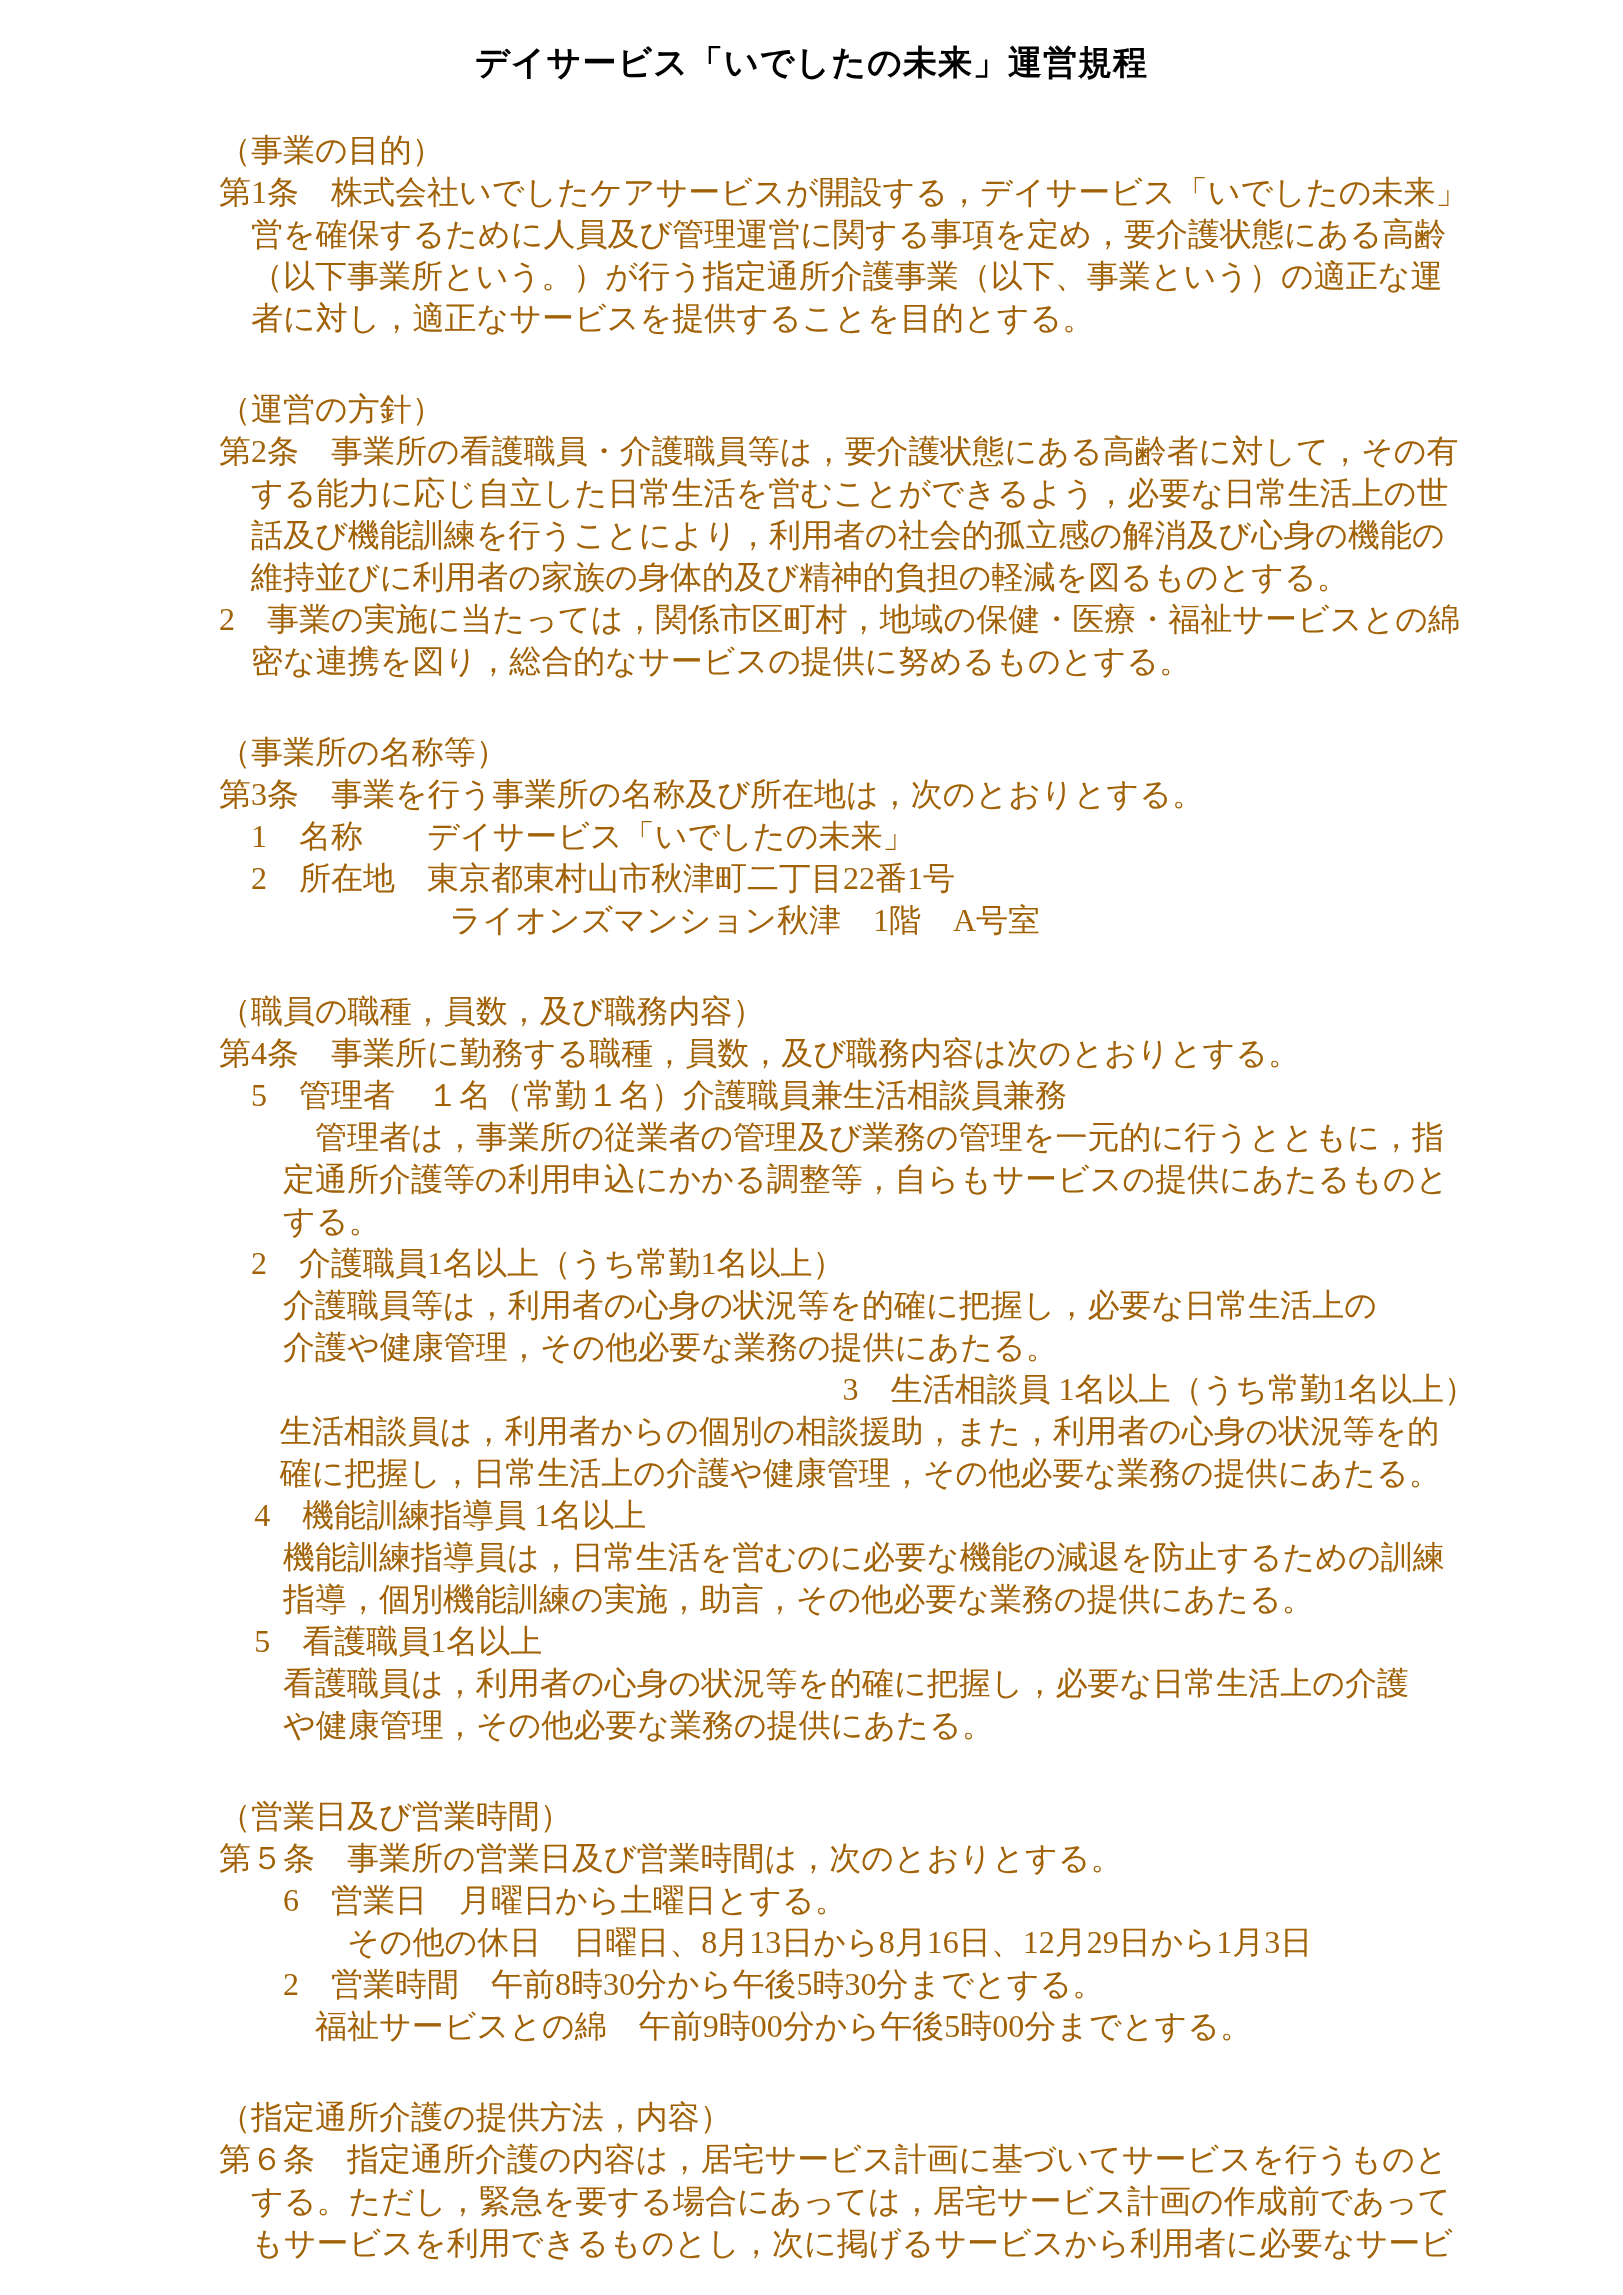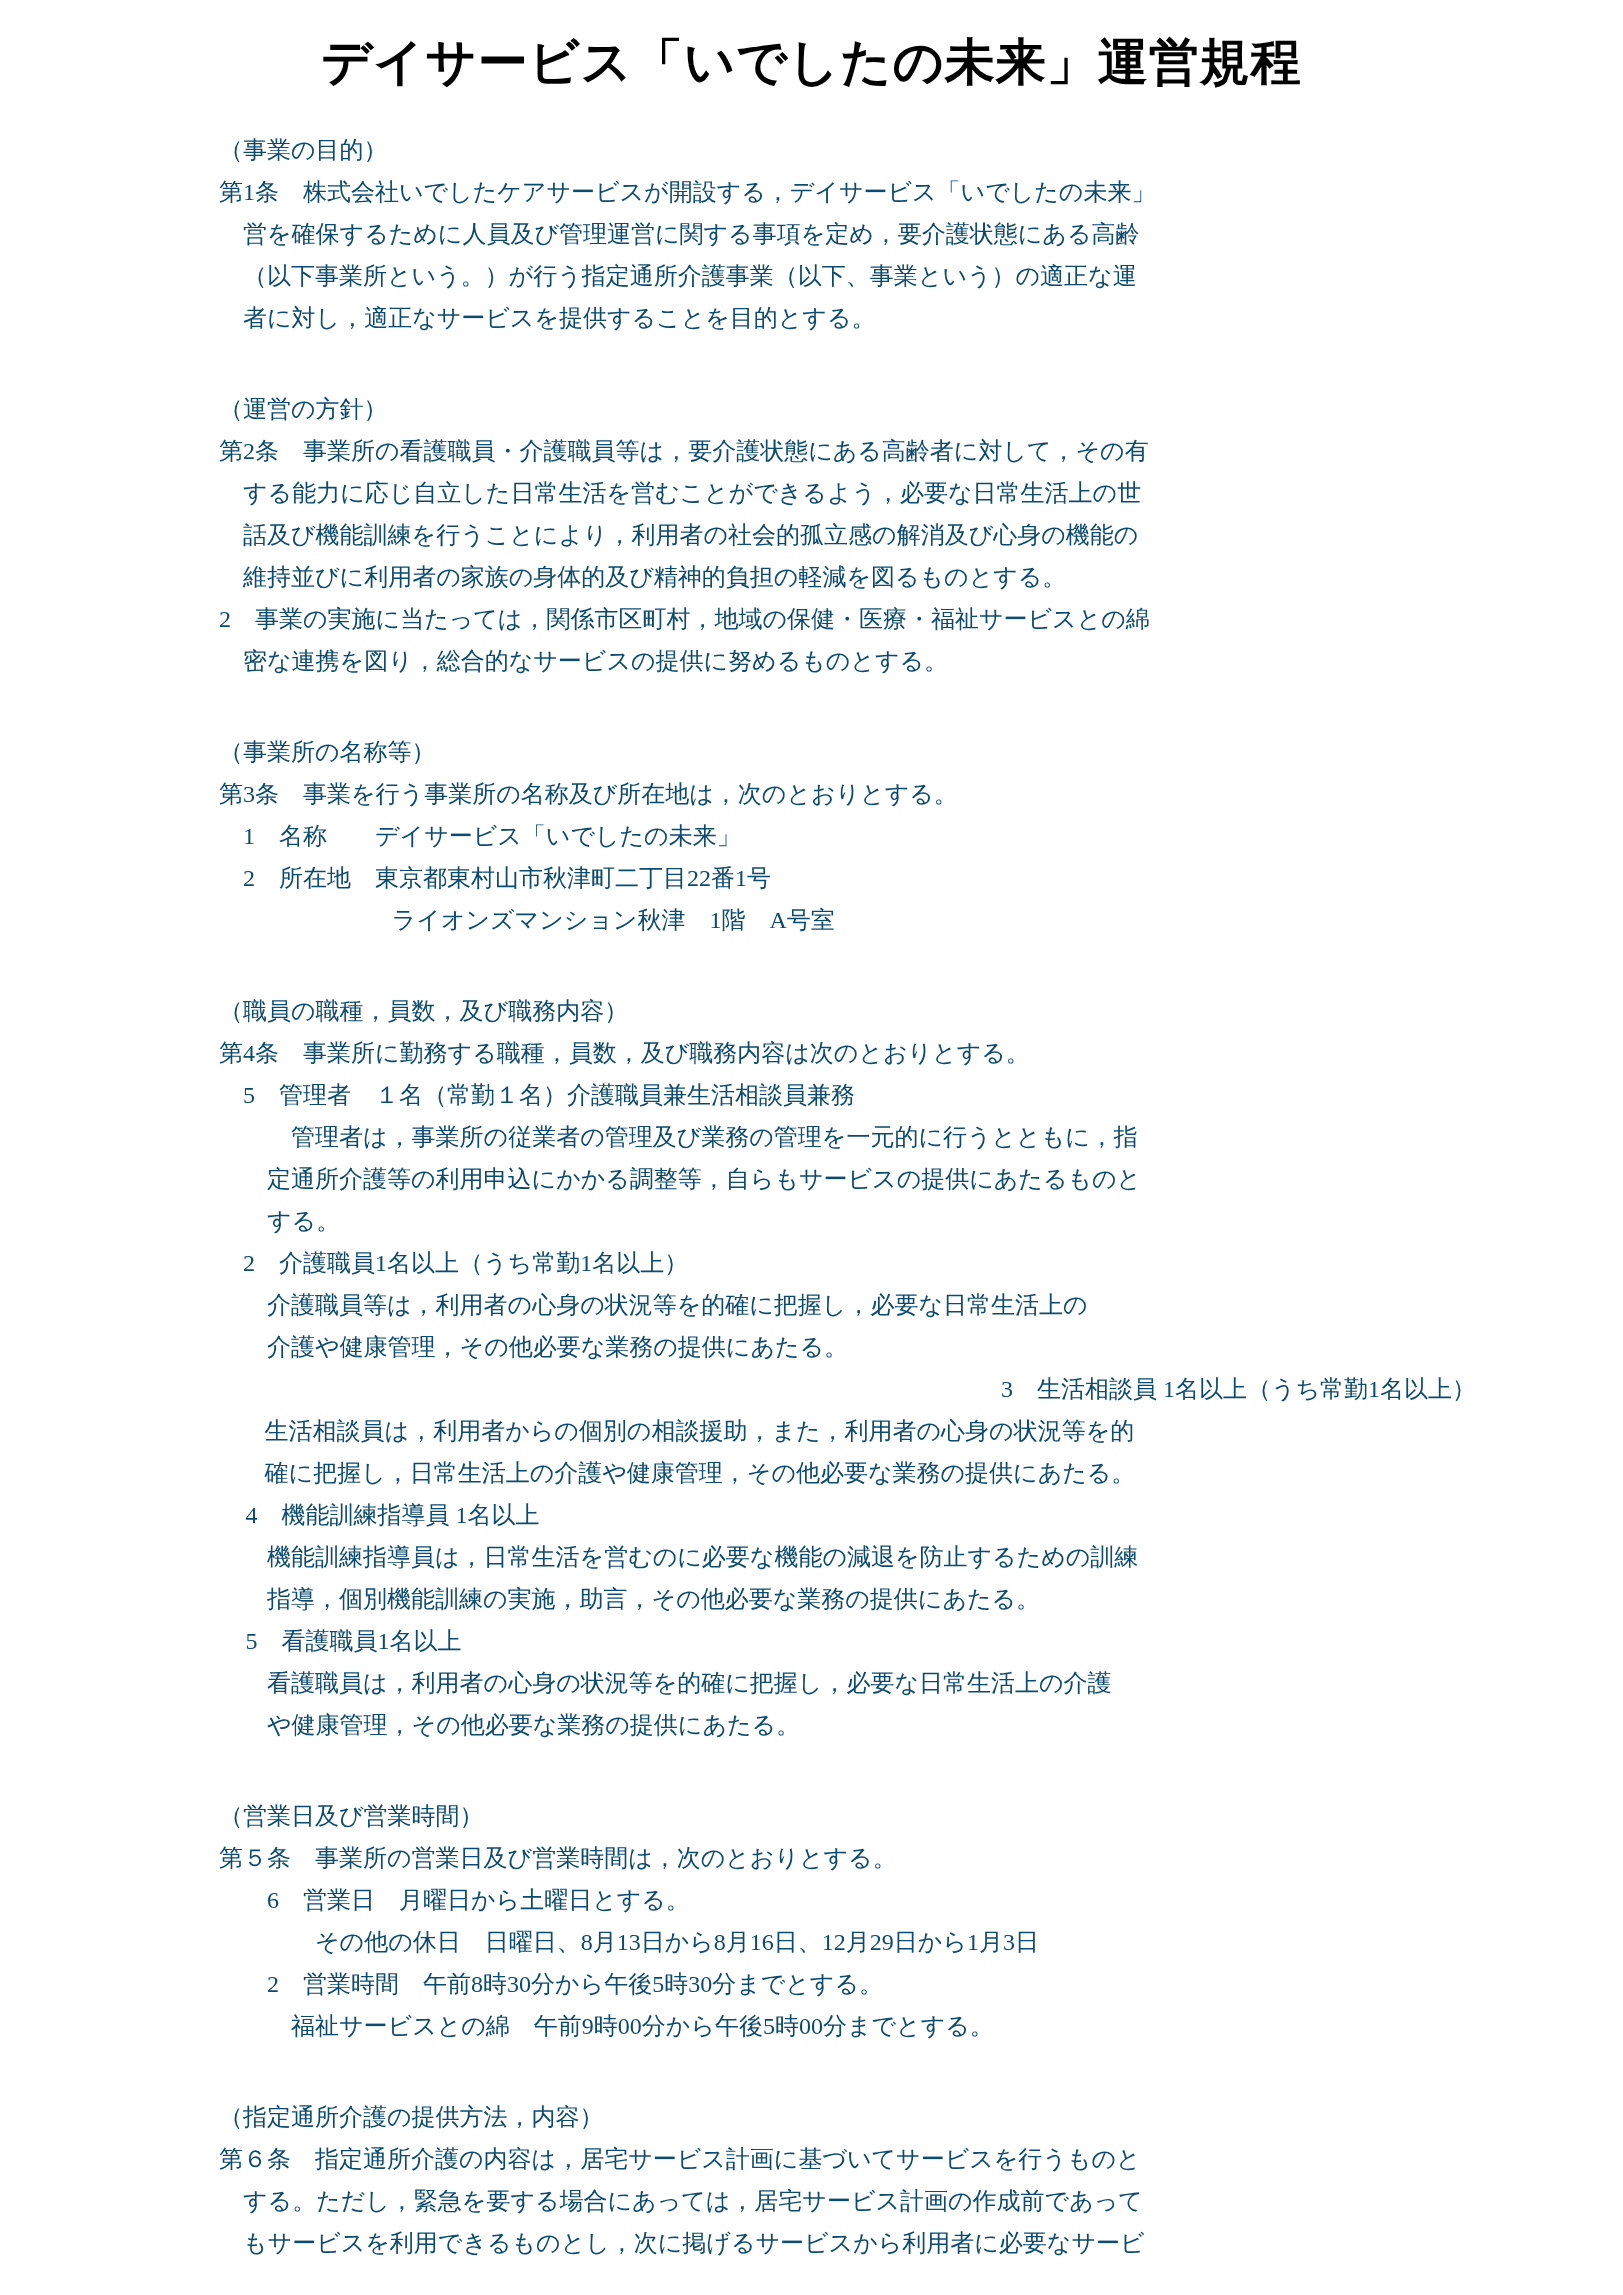--- a/index.html
+++ b/index.html
@@ -15,36 +15,36 @@
     color: #000000;
     overflow: hidden;
     font-family: "Liberation Serif", "DejaVu Serif", serif;
   }
   .doc-title {
     margin: 0;
     padding-top: 35px;
     text-align: center;
     font-family: "Liberation Sans", "DejaVu Sans", sans-serif;
     font-weight: 700;
-    font-size: 50px;
+    font-size: 34px;
     line-height: 54px;
     letter-spacing: 1px;
     color: #000000;
   }
   .doc-body {
     padding-top: 40px;
     padding-left: 219px;
     padding-right: 147px;
   }
   .doc-line {
-    font-size: 24px;
+    font-size: 32px;
     line-height: 42px;
     height: 42px;
     white-space: pre;
-    color: #0c4a6e;
+    color: #a16207;
   }
   .blank-line {
     height: 49px;
   }
 </style>
 </head>
 <body>
 
 <div class="page">
   <h1 class="doc-title">デイサービス「いでしたの未来」運営規程</h1>

